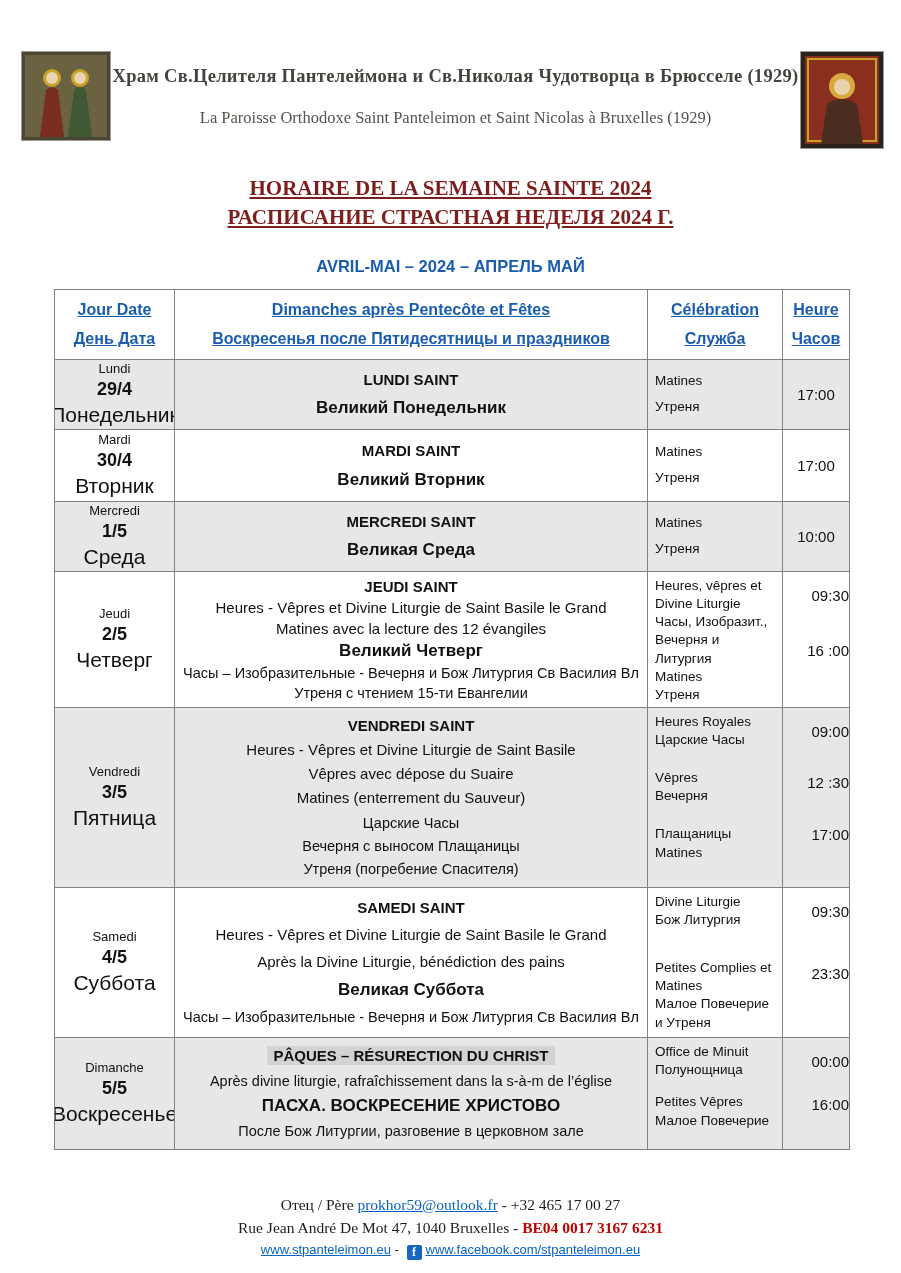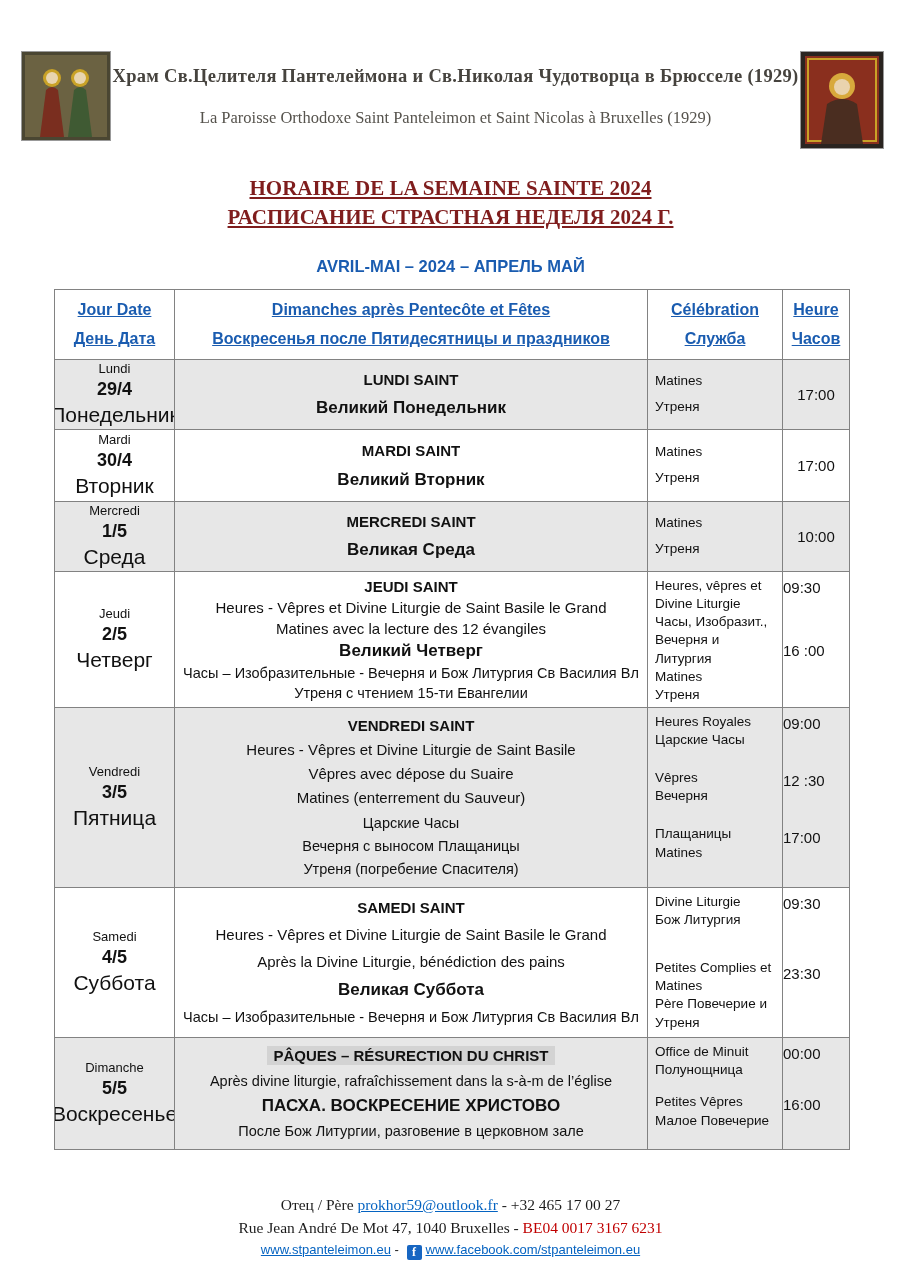--- a/index.html
+++ b/index.html
@@ -64,31 +64,31 @@
   .ev.rubold { font-weight:700; font-size:17px; }
   .ev.ru { font-size:14.5px; }
   .ev.frsb { font-size:14.5px; font-weight:400; }
   .ev.hl span { background:#d3d3d3; padding:1px 6px; }
   .cel-cell {
     display:flex; flex-direction:column; text-align:left;
     padding:5px 4px 5px 7px; font-size:13.5px; line-height:1.35;
   }
   .cel-slot { flex:1 1 0; }
   .cel-slot.single { display:flex; flex-direction:column; justify-content:space-evenly; }
-  .time-cell { display:flex; flex-direction:column; text-align:left; font-size:15px; padding:4px 0; }
+  .time-cell { display:flex; flex-direction:column; text-align:right; font-size:15px; padding:12px 0; }
   .time-slot { flex:1 1 0; padding-top:3px; }
   .time-slot.single { display:flex; align-items:center; justify-content:center; padding-top:0; }
   
   .footer {
     margin-top:46px; text-align:center;
     font-family:"Liberation Serif", serif; font-size:15.5px; color:#1c1c1c;
   }
   .f-line { margin:5px 0; }
   .link { color:#0563c1; text-decoration:underline; cursor:pointer; }
-  .iban { color:#c00000; font-weight:400; }
+  .iban { color:#c00000; font-weight:700; }
   .links-line { font-family:"Liberation Sans", sans-serif; font-size:13px; }
   .fb {
     display:inline-block; width:15px; height:15px; background:#1766c2; color:#fff;
     font-weight:700; font-size:12px; line-height:15px; border-radius:2px;
     margin:0 4px; vertical-align:-2px; font-family:"Liberation Serif", serif;
     text-align:center; cursor:pointer;
   }
 </style>
 </head>
 <body>
@@ -275,21 +275,21 @@
         <div class="ev rubold"><span>Великая Суббота</span></div>
         <div class="ev ru"><span>Часы – Изобразительные - Вечерня и Бож Литургия Св Василия Вл</span></div>
       </div>
       <div class="cell cel-cell">
         <div class="cel-slot">
           <div>Divine Liturgie</div>
           <div>Бож Литургия</div>
         </div>
         <div class="cel-slot">
           <div>Petites Complies et Matines</div>
-          <div>Père Повечерие и Утреня</div>
+          <div>Малое Повечерие и Утреня</div>
         </div>
       </div>
       <div class="cell time-cell">
         <div class="time-slot">09:30</div>
         <div class="time-slot">23:30</div>
       </div>
       <div class="cell day-cell shade">
         <div class="day-fr">Dimanche</div>
         <div class="day-date">5/5</div>
         <div class="day-ru">Воскресенье</div>

